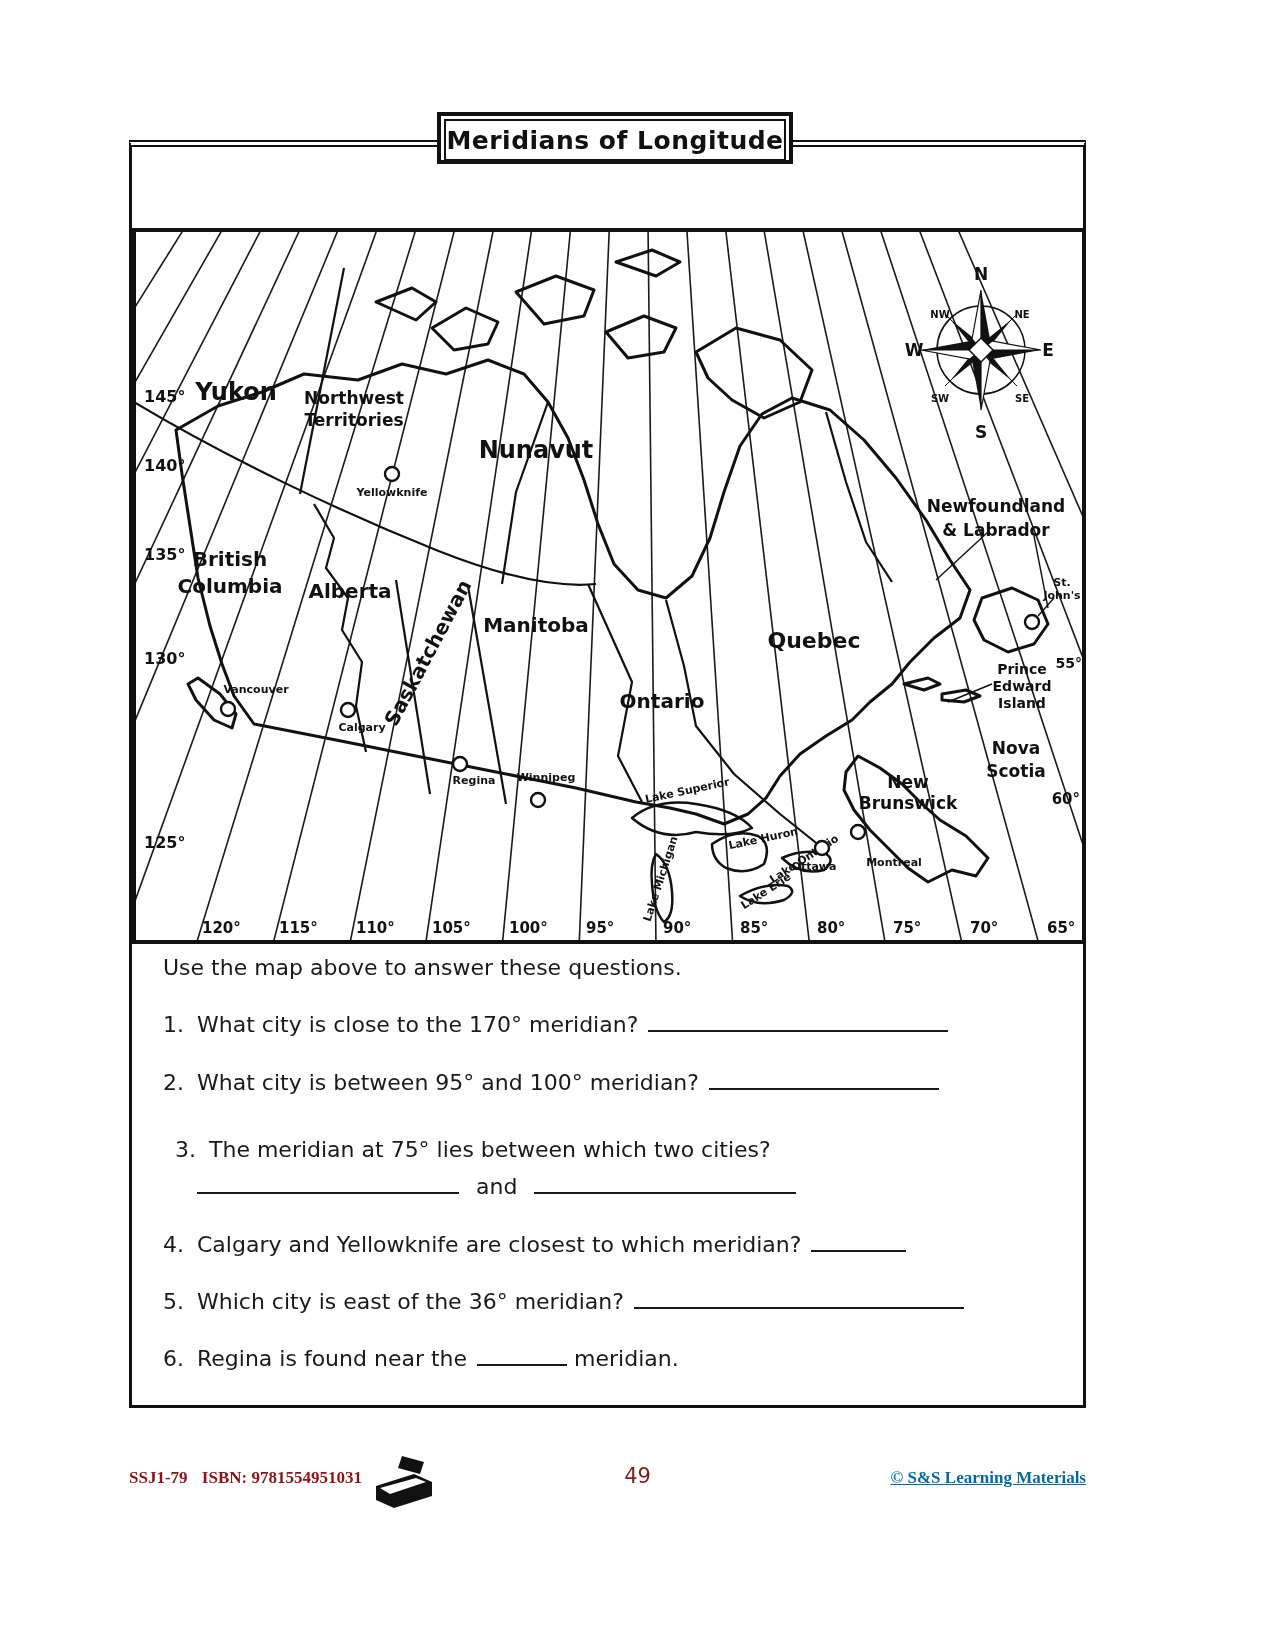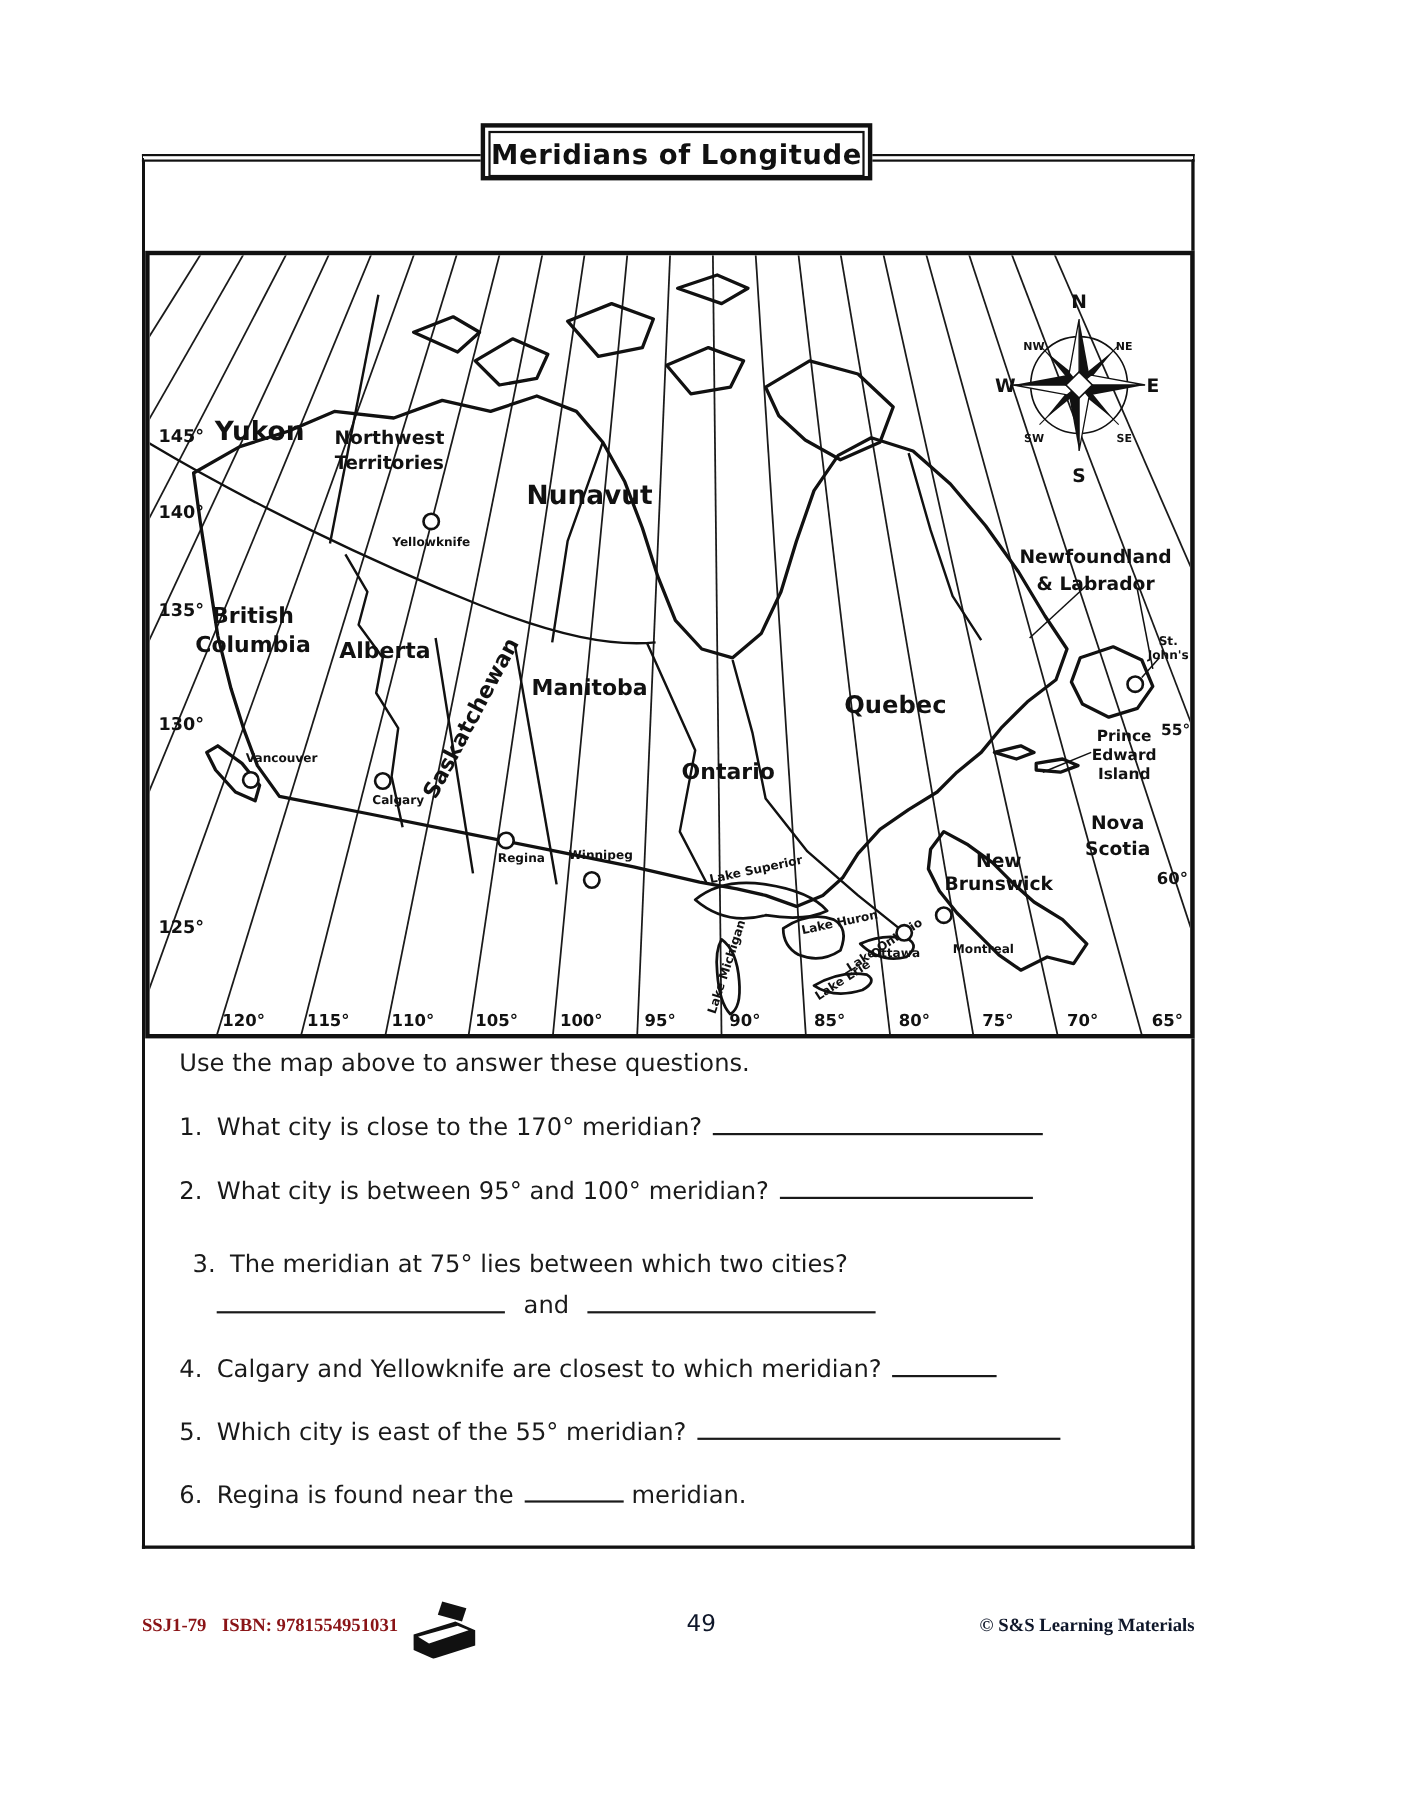--- a/index.html
+++ b/index.html
@@ -15,21 +15,21 @@
            box-sizing:border-box;background:#fff;overflow:hidden;}
   svg text{font-family:"DejaVu Sans",sans-serif;fill:#111;}
   .questions{position:absolute;left:0;top:0;width:100%;}
   .q{position:absolute;font-size:22px;color:#1a1a1a;white-space:nowrap;}
   .qnum{display:inline-block;width:34px;}
   .blank{display:inline-block;border-bottom:2px solid #1a1a1a;height:18px;vertical-align:baseline;margin-left:10px;}
   .footer-left{position:absolute;left:129px;top:1468px;font-family:"Liberation Serif",serif;
                font-weight:bold;font-size:17px;}
   .footer-right{position:absolute;right:189px;top:1468px;font-family:"Liberation Serif",serif;
                 font-weight:bold;font-size:17px;}
-  .page-num{position:absolute;left:0;right:0;top:1464px;text-align:center;font-size:21px;color:#0f172a;}
+  .page-num{position:absolute;left:0;right:0;top:1464px;text-align:center;font-size:21px;color:#7f1d1d;}
   .logo{position:absolute;left:366px;top:1452px;}
 </style>
 </head>
 <body>
 
 <div class="title-box">
   <div class="title-inner">Meridians of Longitude</div>
 </div>
 
 <div class="frame"></div>
@@ -232,32 +232,32 @@
     <span class="blank" style="width:262px;margin-left:0;"></span>
     <span style="margin:0 10px;">and</span>
     <span class="blank" style="width:262px;margin-left:0;"></span>
   </div>
 
   <div class="q" style="left:163px;top:1232px;">
     <span class="qnum">4.</span><span>Calgary and Yellowknife are closest to which meridian?</span><span class="blank" style="width:95px;"></span>
   </div>
 
   <div class="q" style="left:163px;top:1289px;">
-    <span class="qnum">5.</span><span>Which city is east of the 55° meridian?</span><span class="blank" style="width:330px;"></span>
+    <span class="qnum">5.</span><span>Which city is east of the 36° meridian?</span><span class="blank" style="width:330px;"></span>
   </div>
 
   <div class="q" style="left:163px;top:1346px;">
     <span class="qnum">6.</span><span>Regina is found near the</span><span class="blank" style="width:90px;"></span>
     <span>meridian.</span>
   </div>
 </div>
 
 <div class="footer-left" style="color: rgb(138, 20, 23);">
   <span>SSJ1-79</span>
   <span style="margin-left:10px;">ISBN: 9781554951031</span>
 </div>
 <svg class="logo" width="70" height="56" viewBox="0 0 70 56">
   <polygon points="36,4 58,10 54,22 32,16" fill="#111"></polygon>
   <polygon points="10,34 48,22 66,30 66,44 28,56 10,48" fill="#111"></polygon>
   <polygon points="14,36 50,26 60,30 24,42" fill="#fff"></polygon>
 </svg>
 <div class="page-num">49</div>
-<div class="footer-right" style="color: #0f172a;">© S&amp;S Learning Materials</div>
+<div class="footer-right" style="color: #0369a1; text-decoration: underline;">© S&amp;S Learning Materials</div>
 
 </body></html>

